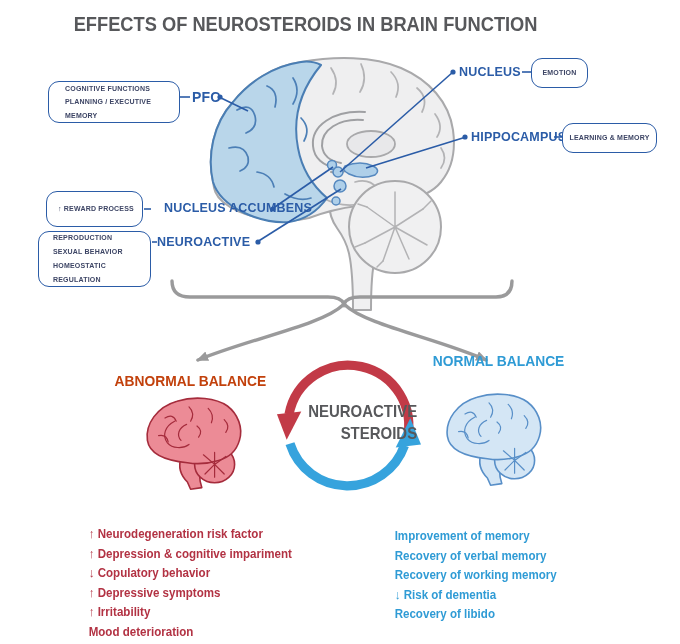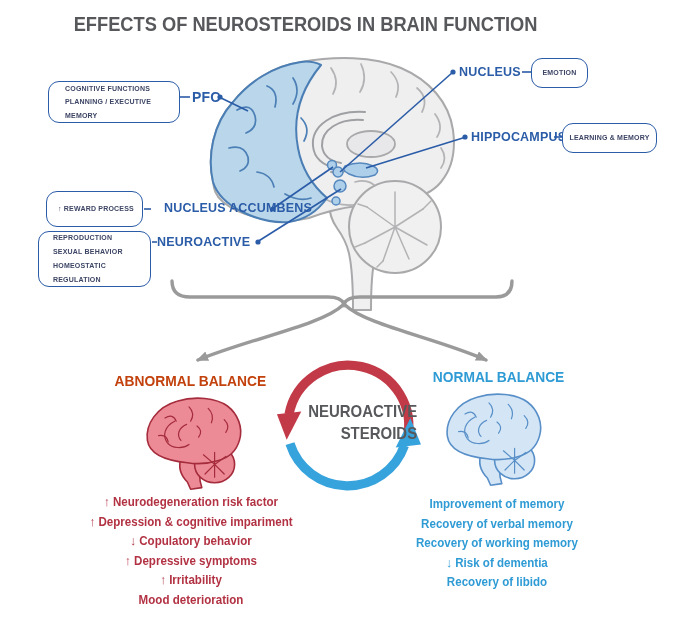--- a/index.html
+++ b/index.html
@@ -33,21 +33,21 @@
   .balance span{display:inline-block;transform:scaleX(0.92);transform-origin:center;white-space:nowrap;}
   .balance.red{color:#c2410c;}
   .balance.blue{color:#2f9bd5;}
   
   .cycle-text{
     left:278px;top:401px;width:148px;text-align:right;z-index:3;
     font-size:17px;font-weight:bold;color:#57585b;line-height:22px;
   }
   .cycle-text div{transform:scaleX(0.88);transform-origin:center;white-space:nowrap;}
   
-  .efflist{width:230px;text-align:center;font-weight:bold;font-size:13px;line-height:19.5px;z-index:3;}
+  .efflist{width:230px;font-weight:bold;font-size:13px;line-height:19.5px;z-index:3;margin-top:32px;}
   .efflist .li{transform:scaleX(0.89);transform-origin:center;white-space:nowrap;}
   .efflist.red{color:#b23243;}
   .efflist.blue{color:#2f9bd5;}
   svg{position:absolute;overflow:visible;}
   .mini.red{--mb-fill:#ec8b96;--mb-stroke:#a52c3c;}
   .mini.blue{--mb-fill:#d4e6f5;--mb-stroke:#588fc8;}
 </style>
 </head>
 <body>
 
@@ -202,21 +202,21 @@
   <div class="abs blabel" style="left:164px;top:201px;">NUCLEUS ACCUMBENS</div>
 
   <div class="abs callout" style="left:38px;top:231px;width:113px;height:56px;padding-left:14px;line-height:14px;">
     <div>REPRODUCTION</div>
     <div>SEXUAL BEHAVIOR</div>
     <div>HOMEOSTATIC REGULATION</div>
   </div>
   <div class="abs blabel" style="left:157px;top:235px;">NEUROACTIVE</div>
 
   <div class="abs balance red" style="left:90px;top:372px;"><span>ABNORMAL BALANCE</span></div>
-  <div class="abs balance blue" style="left:399px;top:368px;"><span>NORMAL BALANCE</span></div>
+  <div class="abs balance blue" style="left:399px;top:352px;"><span>NORMAL BALANCE</span></div>
 
   <div class="abs cycle-text">
     <div>NEUROACTIVE</div>
     <div>STEROIDS</div>
   </div>
 
   <div class="abs efflist red" style="left:76px;top:492px;">
     <div class="li">↑ Neurodegeneration risk factor</div>
     <div class="li">↑ Depression &amp; cognitive impariment</div>
     <div class="li">↓  Copulatory behavior</div>

